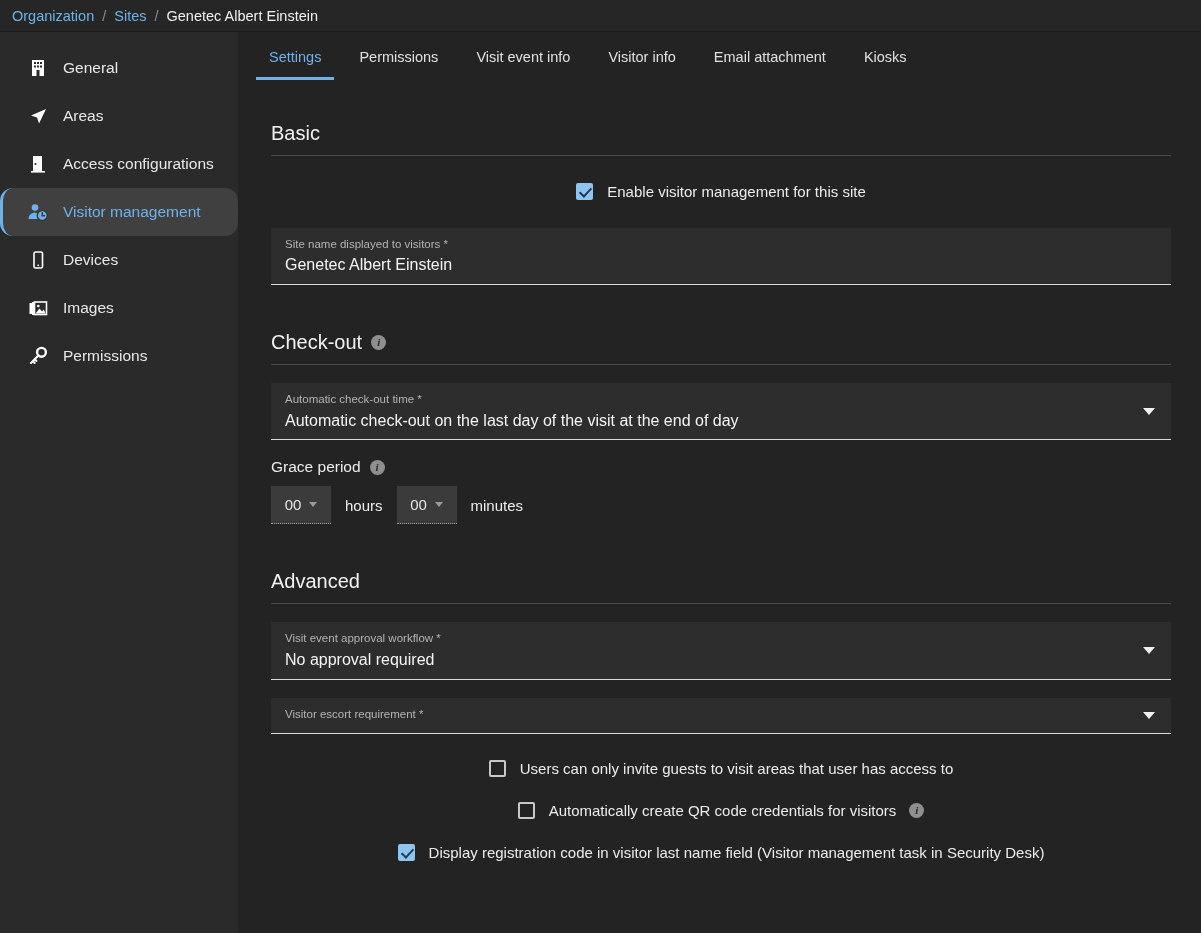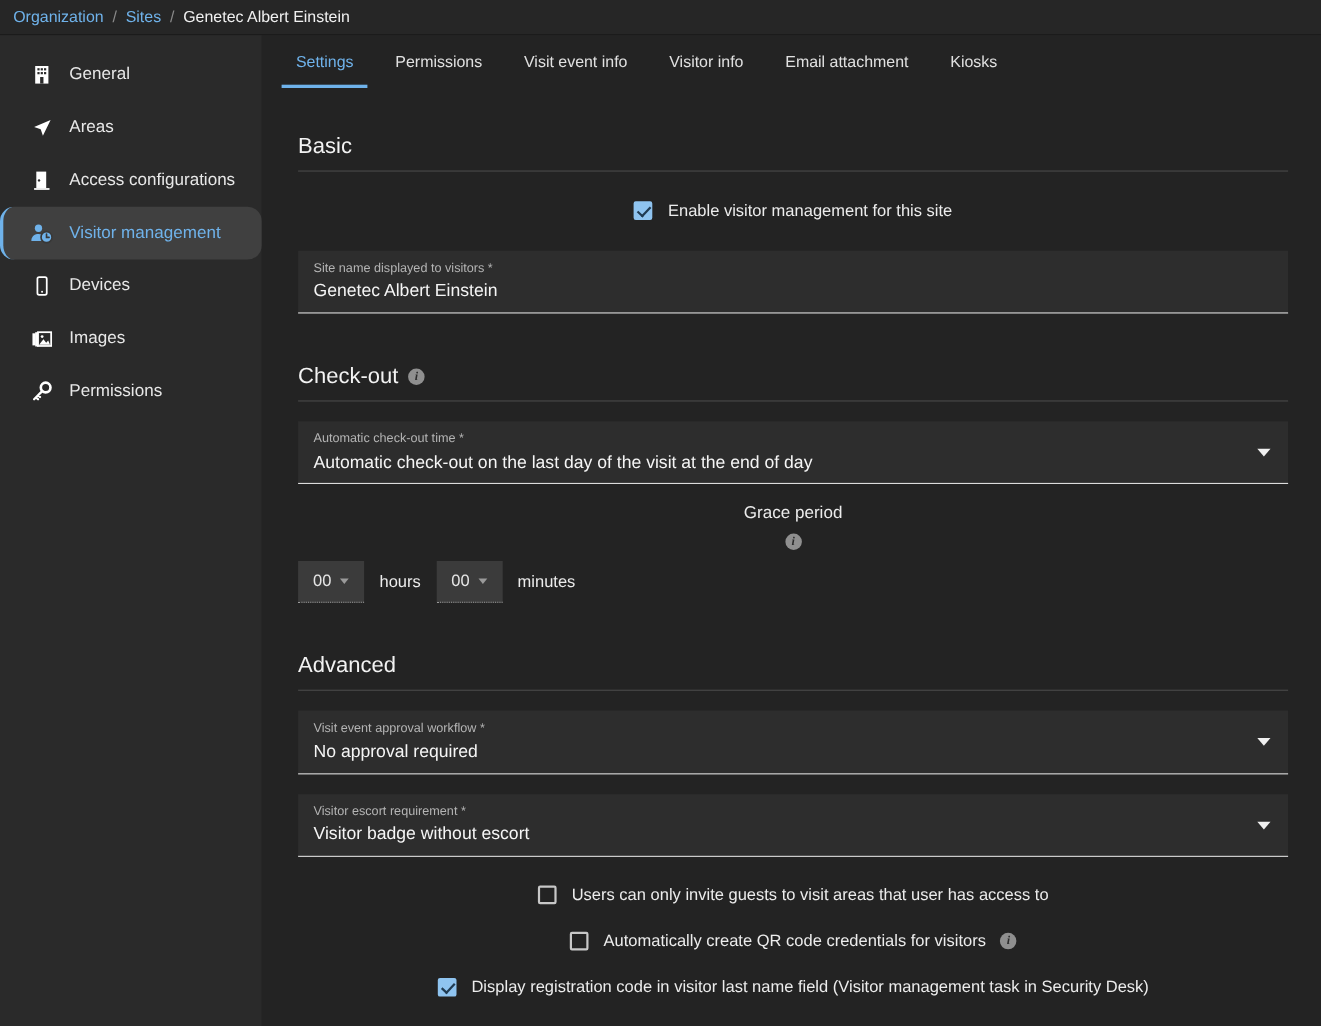--- a/index.html
+++ b/index.html
@@ -216,21 +216,20 @@
   .gap-sm { height: 12px; }
 
   
   .grace-head {
     display: flex;
     align-items: center;
     gap: 9px;
     font-size: 15.5px;
     color: #ececec;
     margin-bottom: 10px;
-    flex-direction: column;
   }
   .grace-row {
     display: flex;
     align-items: center;
   }
   .mini-select {
     width: 60px;
     height: 38px;
     background: #3b3b3b;
     border-bottom: 1.5px dotted #9a9a9a;
@@ -430,21 +429,20 @@
       <div class="field select">
         <div class="field-label">Visit event approval workflow *</div>
         <div class="field-value">No approval required</div>
         <span class="caret"></span>
       </div>
 
       <div class="gap-md"></div>
 
       <div class="field select">
         <div class="field-label">Visitor escort requirement *</div>
-        <div class="field-value">Visitor badge without escort</div>
         <span class="caret"></span>
       </div>
 
       <div class="gap-md"></div>
 
       <div class="check-row">
         <span class="cbox"></span>
         <span class="check-label">Users can only invite guests to visit areas that user has access to</span>
       </div>
 

